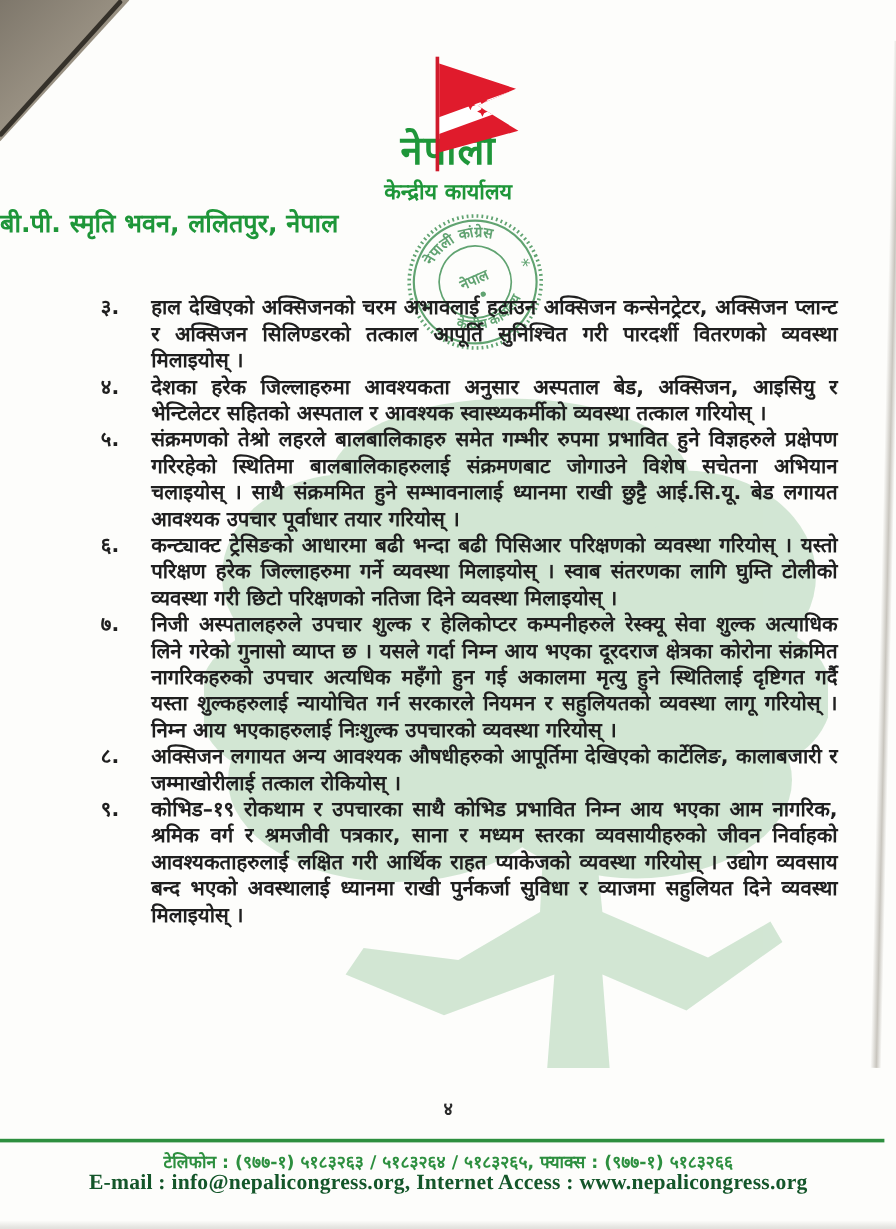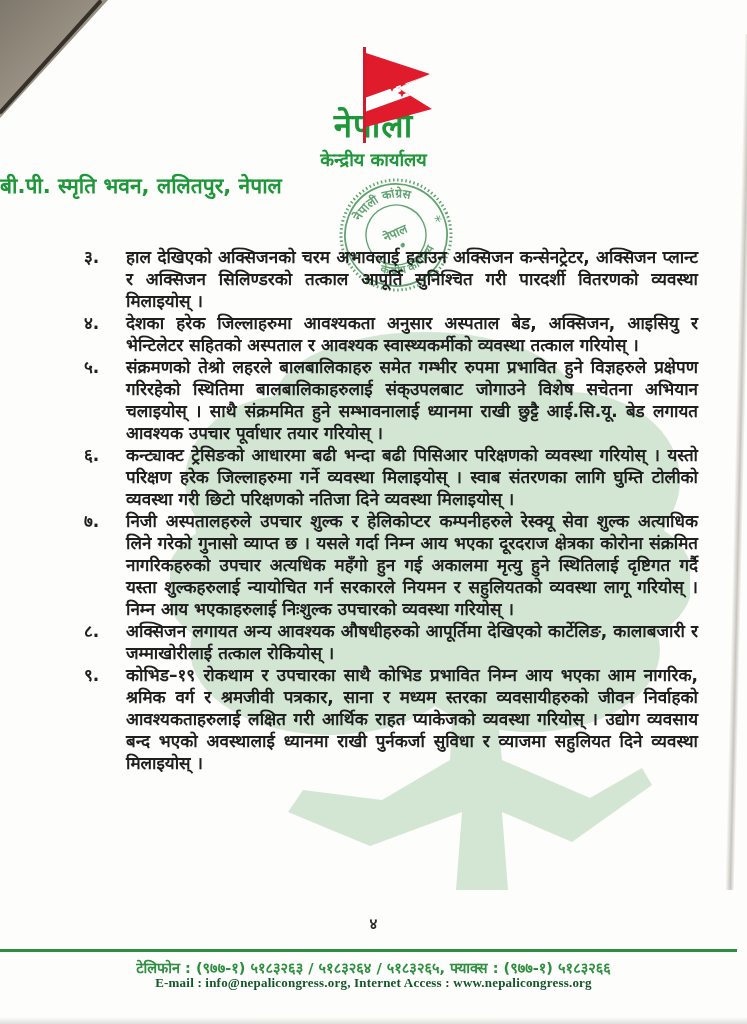--- a/index.html
+++ b/index.html
@@ -33,21 +33,21 @@
   .item{display:flex;align-items:flex-start;}
   .item .num{flex:0 0 42px;}
   .item .txt{flex:1;text-align:justify;}
   
   .page-num{position:absolute;top:913px;left:0;width:747px;text-align:center;color:#2a2a2a;
     font-size:15px;font-weight:600;z-index:3;}
   .foot-rule{position:absolute;top:949px;left:0px;width:737px;height:2.5px;background:#2d8f3f;z-index:3;}
   .foot-phone{position:absolute;top:957px;left:0;width:747px;text-align:center;color:#2d8f3f;
     font-size:14.5px;font-weight:700;z-index:3;}
   .foot-email{position:absolute;top:975px;left:0;width:747px;text-align:center;color:#14562a;
-    font-size:13px;font-weight:700;font-family:"Liberation Serif",serif;letter-spacing:.2px;z-index:3;}
+    font-size:18px;font-weight:700;font-family:"Liberation Serif",serif;letter-spacing:.2px;z-index:3;}
 </style>
 </head>
 <body>
 
 <div id="page">
 
   <div class="corner-fold"></div>
   <div class="corner-fold-line"></div>
   <div class="right-curl"></div>
   <div class="bottom-shade"></div>
@@ -116,21 +116,21 @@
     <div class="item">
       <div class="num">३.</div>
       <div class="txt">हाल देखिएको अक्सिजनको चरम अभावलाई हटाउन अक्सिजन कन्सेनट्रेटर, अक्सिजन प्लान्ट र अक्सिजन सिलिण्डरको तत्काल आपूर्ति सुनिश्चित गरी पारदर्शी वितरणको व्यवस्था मिलाइयोस् ।</div>
     </div>
     <div class="item">
       <div class="num">४.</div>
       <div class="txt">देशका हरेक जिल्लाहरुमा आवश्यकता अनुसार अस्पताल बेड, अक्सिजन, आइसियु र भेन्टिलेटर सहितको अस्पताल र आवश्यक स्वास्थ्यकर्मीको व्यवस्था तत्काल गरियोस् ।</div>
     </div>
     <div class="item">
       <div class="num">५.</div>
-      <div class="txt">संक्रमणको तेश्रो लहरले बालबालिकाहरु समेत गम्भीर रुपमा प्रभावित हुने विज्ञहरुले प्रक्षेपण गरिरहेको स्थितिमा बालबालिकाहरुलाई संक्उपलबाट जोगाउने विशेष सचेतना अभियान चलाइयोस् । साथै संक्रममित हुने सम्भावनालाई ध्यानमा राखी छुट्टै आई.सि.यू. बेड लगायत आवश्यक उपचार पूर्वाधार तयार गरियोस् ।</div>
+      <div class="txt">संक्रमणको तेश्रो लहरले बालबालिकाहरु समेत गम्भीर रुपमा प्रभावित हुने विज्ञहरुले प्रक्षेपण गरिरहेको स्थितिमा बालबालिकाहरुलाई संक्रमणबाट जोगाउने विशेष सचेतना अभियान चलाइयोस् । साथै संक्रममित हुने सम्भावनालाई ध्यानमा राखी छुट्टै आई.सि.यू. बेड लगायत आवश्यक उपचार पूर्वाधार तयार गरियोस् ।</div>
     </div>
     <div class="item">
       <div class="num">६.</div>
       <div class="txt">कन्ट्याक्ट ट्रेसिङको आधारमा बढी भन्दा बढी पिसिआर परिक्षणको व्यवस्था गरियोस् । यस्तो परिक्षण हरेक जिल्लाहरुमा गर्ने व्यवस्था मिलाइयोस् । स्वाब संतरणका लागि घुम्ति टोलीको व्यवस्था गरी छिटो परिक्षणको नतिजा दिने व्यवस्था मिलाइयोस् ।</div>
     </div>
     <div class="item">
       <div class="num">७.</div>
       <div class="txt">निजी अस्पतालहरुले उपचार शुल्क र हेलिकोप्टर कम्पनीहरुले रेस्क्यू सेवा शुल्क अत्याधिक लिने गरेको गुनासो व्याप्त छ । यसले गर्दा निम्न आय भएका दूरदराज क्षेत्रका कोरोना संक्रमित नागरिकहरुको उपचार अत्यधिक महँगो हुन गई अकालमा मृत्यु हुने स्थितिलाई दृष्टिगत गर्दै यस्ता शुल्कहरुलाई न्यायोचित गर्न सरकारले नियमन र सहुलियतको व्यवस्था लागू गरियोस् । निम्न आय भएकाहरुलाई निःशुल्क उपचारको व्यवस्था गरियोस् ।</div>
     </div>
     <div class="item">

